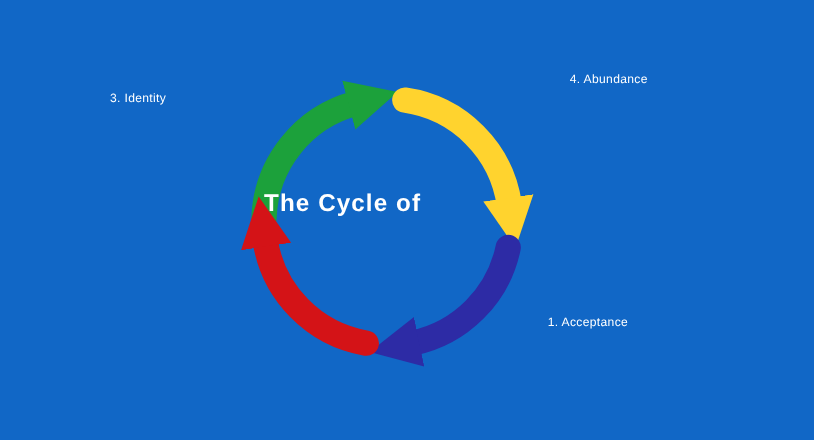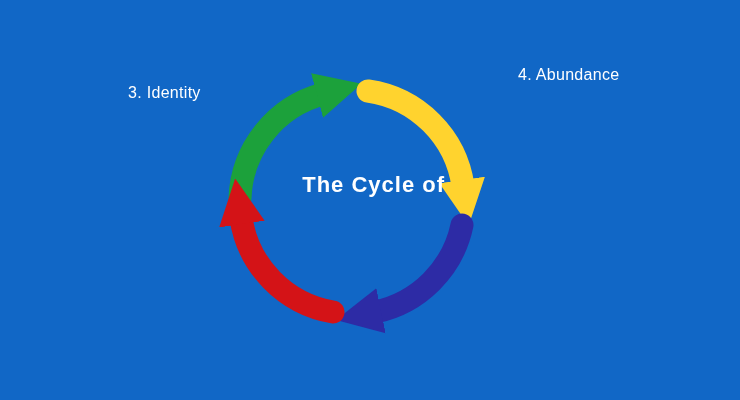--- a/index.html
+++ b/index.html
@@ -14,36 +14,36 @@
     font-family: "Liberation Sans", sans-serif;
   }
   #arrow-svg {
     position: absolute;
     left: 0;
     top: 0;
   }
   .cycle-label {
     position: absolute;
     color: #ffffff;
-    font-size: 16px;
+    font-size: 11px;
     letter-spacing: 0.3px;
     white-space: nowrap;
   }
-  #label-identity   { left: 100px; top: 84px; margin-left: 28px; }
+  #label-identity   { left: 100px; top: 84px; }
   #label-abundance  { left: 518px; top: 66px; }
   #label-acceptance { left: 498px; top: 287px; }
   #label-provision  { left: 122px; top: 309px; }
   .center-title {
     position: absolute;
     color: #ffffff;
     font-weight: bold;
     font-size: 22px;
     letter-spacing: 1px;
     white-space: nowrap;
-    text-align: right;
+    text-align: left;
   }
   #title-line1 { left: 240px; top: 172px; width: 205px; }
   #title-line2 { left: 275px; top: 203px; width: 205px; }
 </style>
 </head>
 <body>
 
 <div id="canvas" style="background-color: rgb(17, 103, 198);">
 
   <svg id="arrow-svg" width="740" height="400" viewBox="0 0 740 400">
@@ -66,16 +66,17 @@
 
     <path d="M 368 91 A 112 112 0 0 1 463 186" fill="none" stroke-width="23" stroke-linecap="round" marker-end="url(#mk-yellow)" stroke="#FFD32E"></path>
 
     <path d="M 462 225 A 112 112 0 0 1 375 312" fill="none" stroke-width="23" stroke-linecap="round" marker-end="url(#mk-blue)" stroke="#2D2BA5"></path>
 
     <path d="M 333 312 A 112 112 0 0 1 241 218" fill="none" stroke-width="23" stroke-linecap="round" marker-end="url(#mk-red)" stroke="#D41317"></path>
   </svg>
 
   <div class="center-title" id="title-line1">The Cycle of</div>
 
+  <div class="cycle-label" id="label-acceptance">1. Acceptance</div>
   <div class="cycle-label" id="label-identity">3. Identity</div>
   <div class="cycle-label" id="label-abundance">4. Abundance</div>
 
 </div>
 
 </body></html>

